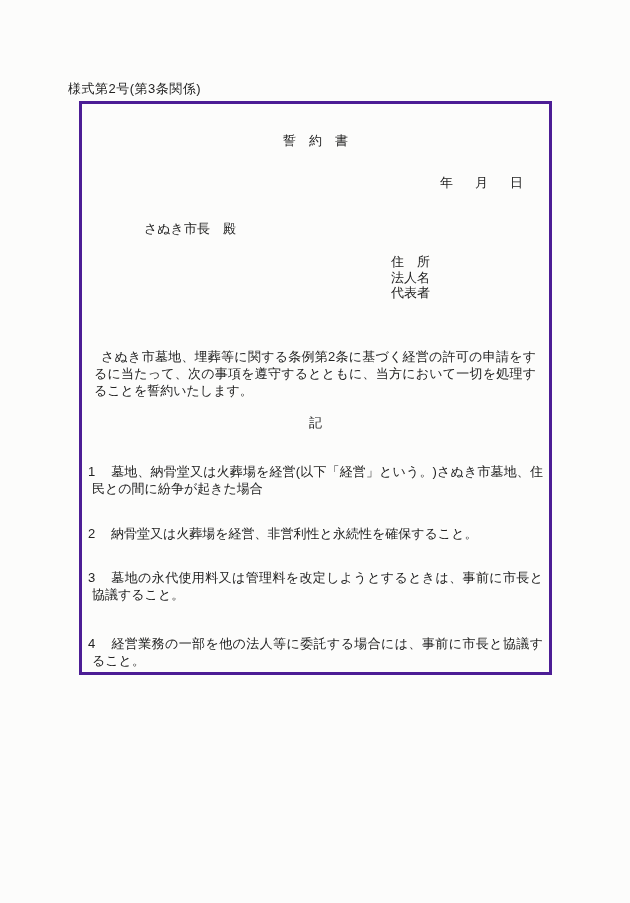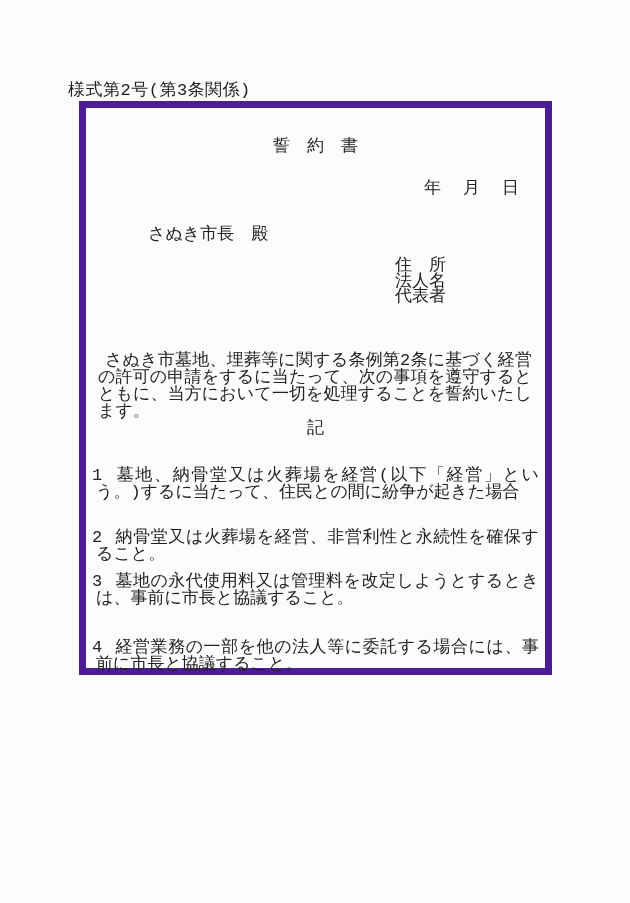--- a/index.html
+++ b/index.html
@@ -6,38 +6,38 @@
     margin: 0;
     padding: 0;
     background: #fcfcfb;
   }
   .sheet {
     position: relative;
     width: 622px;
     height: 903px;
     background: #fcfcfb;
     color: #222;
-    font-family: Liberation Mono, monospace;
-    font-size: 17px;
+    font-family: Liberation Sans, sans-serif;
+    font-size: 13px;
     overflow: hidden;
   }
   .form-label {
     position: absolute;
     left: 68px;
     top: 82px;
     line-height: 1;
     letter-spacing: 0.5px;
   }
   .box {
     position: absolute;
     left: 79px;
     top: 101px;
     width: 473px;
     height: 574px;
-    border: 7px solid #4c1d95;
+    border: 3px solid #4c1d95;
     box-sizing: border-box;
     background: #fcfcfb;
   }
   .title {
     position: absolute;
     top: 30px;
     left: 0;
     width: 100%;
     text-align: center;
     line-height: 1;
@@ -123,21 +123,21 @@
     <div class="sig-block">
       <div>住　所</div>
       <div>法人名</div>
       <div>代表者</div>
     </div>
 
     <p class="body-par">さぬき市墓地、埋葬等に関する条例第2条に基づく経営の許可の申請をするに当たって、次の事項を遵守するとともに、当方において一切を処理することを誓約いたします。</p>
 
     <div class="ki">記</div>
 
-    <p class="item item-1"><span class="num">1</span><span>墓地、納骨堂又は火葬場を経営(以下「経営」という。)するに当たって、住民との間に紛争が起きた場合</span></p>
+    <p class="item item-1"><span class="num">1</span><span>墓地、納骨堂又は火葬場を経営(以下「経営」という。)さぬき市墓地、住民との間に紛争が起きた場合</span></p>
 
     <p class="item item-2"><span class="num">2</span><span>納骨堂又は火葬場を経営、非営利性と永続性を確保すること。</span></p>
 
     <p class="item item-3"><span class="num">3</span><span>墓地の永代使用料又は管理料を改定しようとするときは、事前に市長と協議すること。</span></p>
 
     <p class="item item-4"><span class="num">4</span><span>経営業務の一部を他の法人等に委託する場合には、事前に市長と協議すること。</span></p>
 
   </div>
 </div>
 

